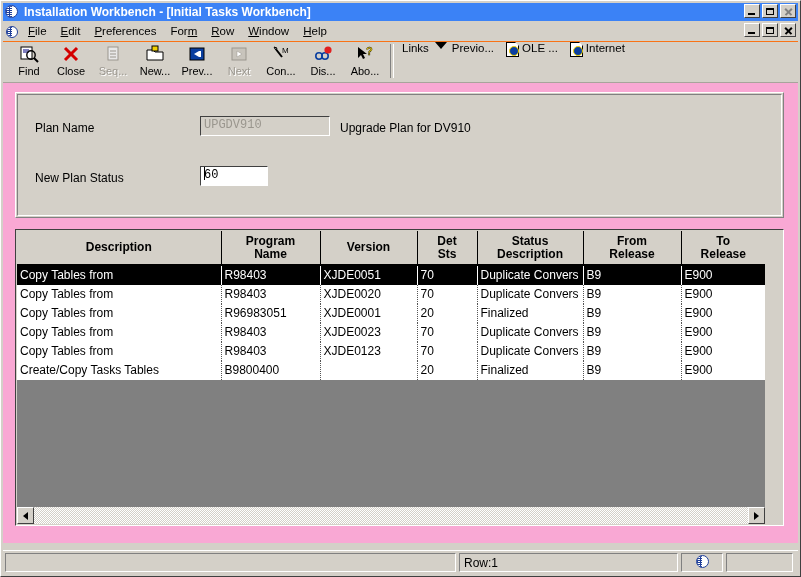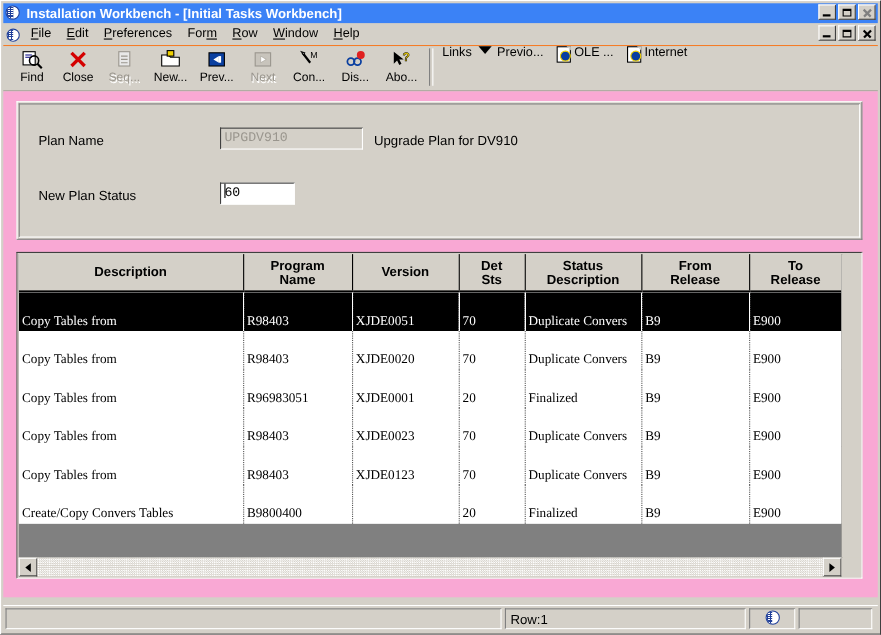--- a/index.html
+++ b/index.html
@@ -104,21 +104,21 @@
   }
   .win-btn .g-close-a { transform: rotate(45deg); }
   .win-btn .g-close-b { transform: rotate(-45deg); }
 
   
   .menubar {
     position: absolute; left: 2px; top: 21px;
     width: 795px; height: 19px;
     background: #d4d0c8;
     display: flex; align-items: center;
-    border-bottom: 1px solid #f97316;
+    border-bottom: 6px solid #f97316;
   }
   .menubar .doc-icon-wrap {
     width: 18px; height: 16px;
     display: flex; align-items: center; justify-content: center;
     flex: none;
   }
   .menu-item {
     padding: 2px 7px;
     font-size: 11.5px;
     color: #000;
@@ -296,28 +296,27 @@
     padding: 0 2px;
     border-right: 1px solid #000000;
     border-bottom: 2px solid #000000;
     line-height: 13px;
     box-sizing: border-box;
   }
   table.grid th:last-child { border-right: none; }
   table.grid td {
     font-size: 12px;
     height: 19px;
-    padding: 16px 1px 0 3px;
+    padding: 0 1px 0 3px;
     border-right: 1px dotted #555555;
     white-space: nowrap;
     overflow: hidden;
     background: #ffffff;
     line-height: 19px;
     box-sizing: border-box;
-    font-family: Liberation Serif, serif;
   }
   table.grid td:last-child { border-right: none; }
   table.grid tr.selected td {
     background: #000000;
     color: #ffffff;
     border-right-color: #ffffff;
   }
   .vscroll {
     position: absolute; right: 1px; top: 1px;
     width: 17px; height: 276px;
@@ -618,21 +617,21 @@
               <tr>
                 <td>Copy Tables from</td>
                 <td>R98403</td>
                 <td>XJDE0123</td>
                 <td>70</td>
                 <td>Duplicate Convers</td>
                 <td>B9</td>
                 <td>E900</td>
               </tr>
               <tr>
-                <td>Create/Copy Convers Tables</td>
+                <td>Create/Copy Tasks Tables</td>
                 <td>B9800400</td>
                 <td></td>
                 <td>20</td>
                 <td>Finalized</td>
                 <td>B9</td>
                 <td>E900</td>
               </tr>
             </tbody>
           </table>
         </div>

